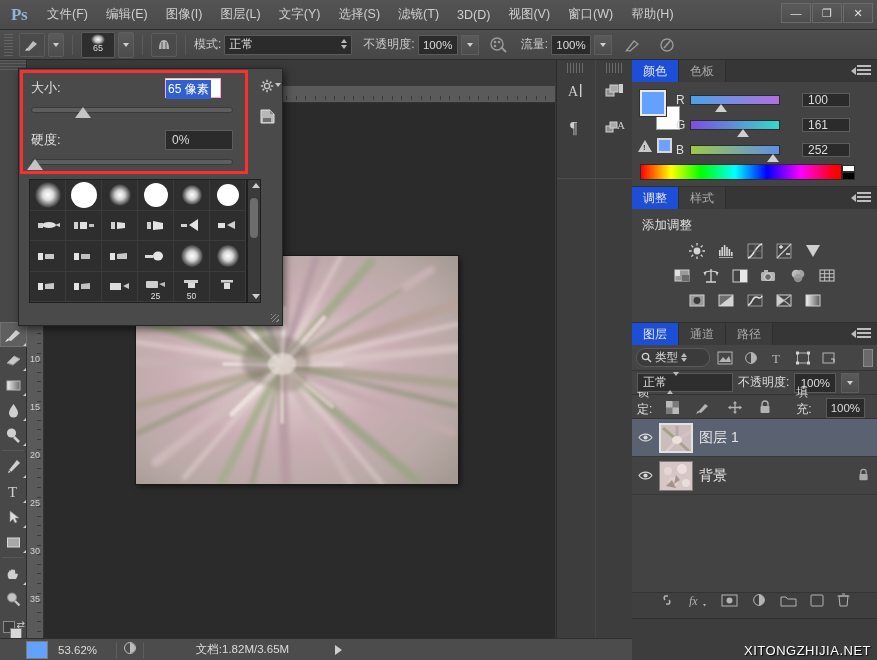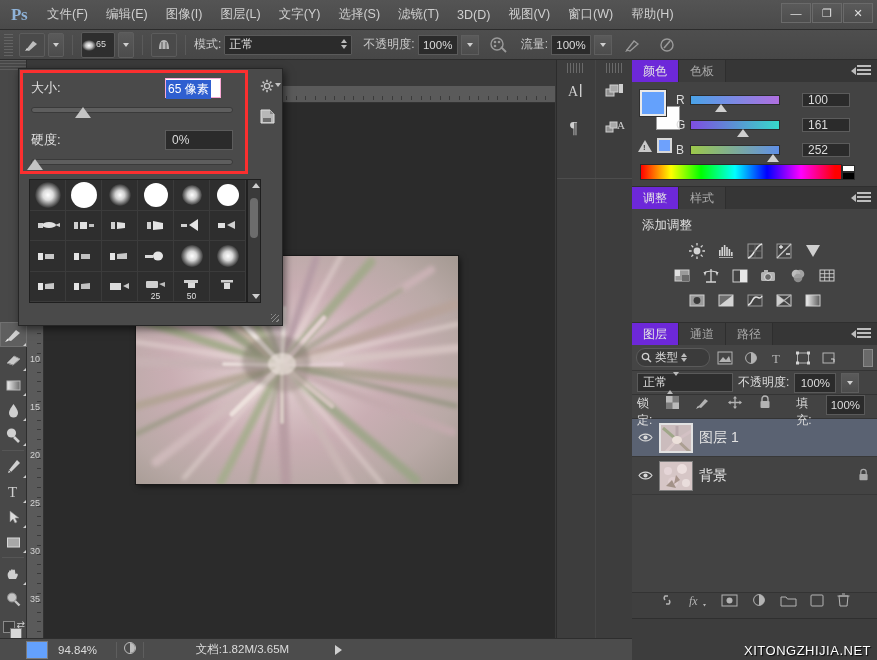--- a/index.html
+++ b/index.html
@@ -45,21 +45,21 @@
     margin-right: 3px; opacity:.7;}
   .ob-label { color: #c8c8c8; font-size: 12px; white-space: nowrap; }
   .ob-sep { width:1px; height:20px; background:#393939; border-right:1px solid #5a5a5a; margin:0 5px;}
   .tool-icon-btn {
     width: 26px; height: 24px; background: #4a4a4a; border: 1px solid #5c5c5c; border-radius:2px;
     display:flex; align-items:center; justify-content:center; cursor:default;
   }
   .chev { width:0;height:0;border-left:3.5px solid transparent;border-right:3.5px solid transparent;border-top:4px solid #cfcfcf;}
   .brush-thumb {
     width: 34px; height: 26px; background: #2e2e2e; border: 1px solid #5a5a5a;
-    display:flex; flex-direction:row; align-items:center; justify-content:flex-start;
+    display:flex; flex-direction:column; align-items:center; justify-content:flex-start;
     position:relative; border-radius:2px; cursor:default;
   }
   .brush-thumb .blob {
     width:14px;height:11px;margin-top:1px;border-radius:50%;
     background: radial-gradient(ellipse at center, #fff 0%, #bdbdbd 35%, rgba(80,80,80,0) 72%);
   }
   .brush-thumb .num { font-size: 9px; color:#dcdcdc; line-height:9px; margin-top:-1px;}
   .dd-btn {
     width:16px;height:26px;background:linear-gradient(#5a5a5a,#4c4c4c);border:1px solid #5e5e5e;
     display:flex;align-items:center;justify-content:center;border-radius:2px;cursor:default;
@@ -136,21 +136,21 @@
   .istrip-btn { width:38px; height:36px; display:flex;align-items:center;justify-content:center; cursor:default;}
   .istrip-sep { position:absolute; top:118px; left:0; width:76px; height:1px; background:#2e2e2e; border-bottom:1px solid #4d4d4d;}
   .istrip-vdiv{ position:absolute; left:38px; top:0; width:1px; height:578px; background:#343434; border-right:1px solid #464646;}
 
   
   #rightdock { position:absolute; left: 632px; top:60px; width:245px; height:600px; background:#3d3d3d; }
   .panel { background:#434343; border-bottom:1px solid #2f2f2f; }
   .panel-tabs { display:flex; height:22px; background:#363636; position:relative; align-items:stretch;}
   .ptab { padding: 0 11px; display:flex;align-items:center; font-size:12px; color:#a9a9a9;
     background:#3c3c3c; border-right:1px solid #2e2e2e; cursor:default;}
-  .ptab.active { background:#6d28d9; color:#e4e4e4;font-family:Liberation Serif, serif;}
+  .ptab.active { background:#1d4ed8; color:#e4e4e4;font-family:Liberation Serif, serif;}
   .pmenu { position:absolute; right:6px; top:5px; width:14px; height:12px; cursor:default;}
   .pmenu i { display:block; height:2px; background:#bdbdbd; margin-bottom:2px;}
   .pmenu i:nth-child(1){width:14px;} .pmenu i:nth-child(2){width:14px;} .pmenu i:nth-child(3){width:14px;}
   .pmenu .arw { position:absolute; left:-6px; top:2px; width:0;height:0;
     border-top:4px solid transparent;border-bottom:4px solid transparent;border-right:5px solid #bdbdbd;}
 
   
   #colorpanel .body { padding:6px 8px 8px 8px; position:relative; height:104px;}
   .swatchpair { position:absolute; left:8px; top:8px; width:40px; height:40px;}
   .swatchpair .fg { position:absolute; left:0; top:0; width:26px;height:26px; border:2px solid #e9e9e9; outline:1px solid #303030;}
@@ -182,21 +182,21 @@
   #layerspanel .lp-row1 {
     height:26px; display:flex; align-items:center; padding:0 4px; gap:4px;
     background:#454545; border-bottom:1px solid #343434;
   }
   .filter-combo { width:74px; height:19px; background:#3b3b3b; border:1px solid #5a5a5a; border-radius:9px;
     display:flex; align-items:center; gap:3px; padding:0 4px; color:#dcdcdc; font-size:11.5px; cursor:default;}
   .lp-ic { width:22px; height:20px; display:flex;align-items:center;justify-content:center; cursor:default;}
   .lp-row2 { height:24px; display:flex; align-items:center; padding:0 5px; gap:5px; border-bottom:1px solid #343434;}
   .blend-combo { width:96px; height:19px; background:#2e2e2e; border:1px solid #5a5a5a; color:#dcdcdc;
     font-size:12px; display:flex;align-items:center; padding-left:5px; position:relative; cursor:default;}
-  .lp-row3 { height:24px; display:flex; align-items:flex-start; padding:0 5px; gap:14px; border-bottom:1px solid #343434;}
+  .lp-row3 { height:24px; display:flex; align-items:flex-end; padding:0 5px; gap:14px; border-bottom:1px solid #343434;}
   .layer-row { height:38px; display:flex; align-items:center; padding:0 5px; gap:6px;
     border-bottom:1px solid #383838; cursor:default;}
   .layer-row.selected { background:#5a6272; }
   .eye { width:16px; height:16px; display:flex;align-items:center;justify-content:center;}
   .lthumb { width:34px; height:30px; border:1px solid #7d7d7d; overflow:hidden; position:relative; background:#c7b3b3;}
   .lthumb.sel { border:2px solid #e2e2e2; }
   .lname { color:#e2e2e2; font-size:14px; flex:1; }
   .lock-ic { opacity:.8; margin-right:3px;}
   #layer-footer { height:26px; display:flex; align-items:flex-start; justify-content:center; gap:13px;
     background:#3f3f3f; border-top:1px solid #333; position:absolute; left:0; bottom:0; width:245px;}
@@ -990,21 +990,21 @@
               <path d="M2 3 L11 3 L10 13 L3 13 Z" fill="none" stroke="#b4b4b4"></path>
               <path d="M.5 3 L12.5 3 M5 1 L8 1" stroke="#b4b4b4"></path>
             </svg>
         </span>
       </div>
     </div>
   </div>
 
   <div id="statusbar">
     <div style="width:22px;height:18px;margin-left:26px;background:#64a1fc;border:1px solid #7a7a7a"></div>
-    <div id="status-zoom">94.84%</div>
+    <div id="status-zoom">53.62%</div>
     <div class="sb-sep"></div>
     <span>
       <svg width="14" height="14" viewBox="0 0 14 14">
           <circle cx="7" cy="7" r="5.5" fill="none" stroke="#bdbdbd"></circle>
           <path d="M7 2 A5 5 0 0 1 7 12 Z" fill="#bdbdbd"></path>
         </svg>
     </span>
     <div class="sb-sep"></div>
     <div style="flex:1;display:flex;justify-content:center">
       <div id="status-doc">文档:1.82M/3.65M</div>

